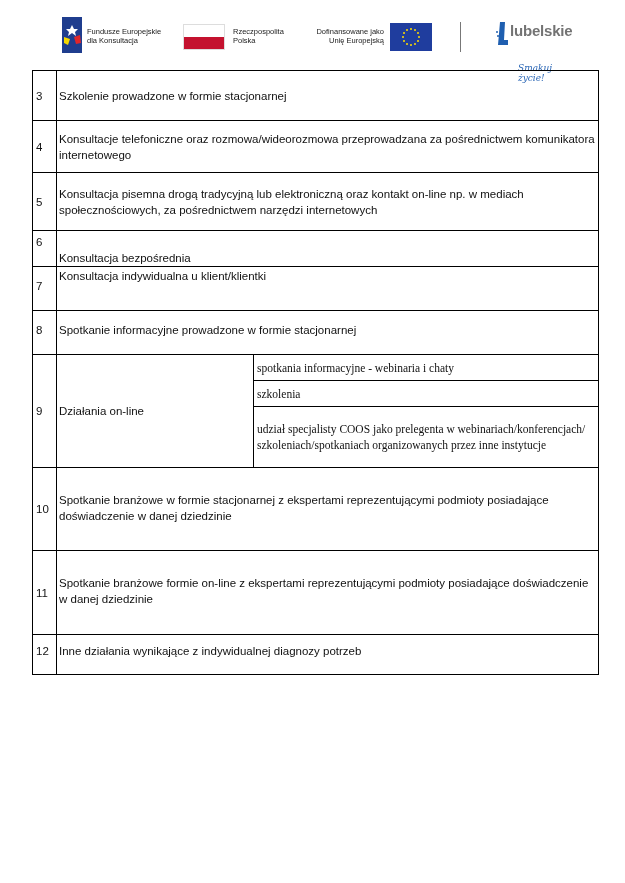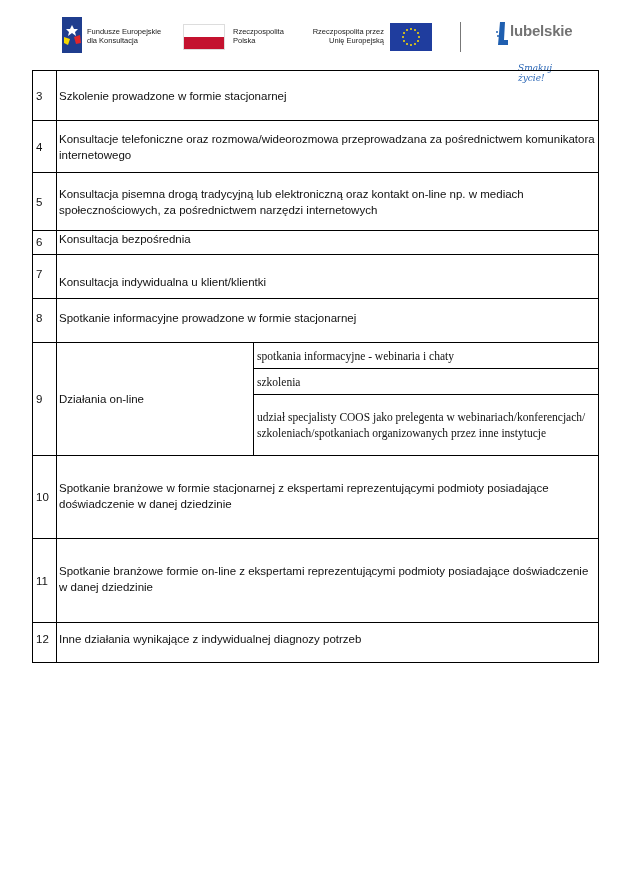--- a/index.html
+++ b/index.html
@@ -45,21 +45,21 @@
   <div class="pl-flag">
     <div class="w"></div>
       <div class="r"></div>
   </div>
   <div class="pl-text">
     <div>Rzeczpospolita</div>
     <div>Polska</div>
   </div>
 
   <div class="eu-text">
-    <div>Rzeczpospolita przez</div>
+    <div>Dofinansowane jako</div>
     <div>Unię Europejską</div>
   </div>
   <div class="eu-flag">
     <svg width="42" height="28" viewBox="0 0 42 28">
       <rect width="42" height="28" fill="#1f3d9e"></rect>
       <g fill="#ffdd00">
         <circle cx="21" cy="6" r="1"></circle>
           <circle cx="25" cy="7" r="1"></circle>
           <circle cx="28" cy="10" r="1"></circle>
         <circle cx="29" cy="14" r="1"></circle>
@@ -97,25 +97,25 @@
   <tr style="height:52px">
     <td class="num">4</td>
     <td colspan="2">Konsultacje telefoniczne oraz rozmowa/wideorozmowa przeprowadzana za pośrednictwem komunikatora internetowego</td>
   </tr>
   <tr style="height:58px">
     <td class="num">5</td>
     <td colspan="2">Konsultacja pisemna drogą tradycyjną lub elektroniczną oraz kontakt on-line np. w mediach społecznościowych, za pośrednictwem narzędzi internetowych</td>
   </tr>
   <tr style="height:24px">
     <td class="num" style="vertical-align:top;padding-top:3px">6</td>
-    <td colspan="2" style="vertical-align:top;padding-top:0">Konsultacja bezpośrednia</td>
+    <td colspan="2" style="vertical-align:top;padding-top:19px">Konsultacja bezpośrednia</td>
   </tr>
   <tr style="height:44px">
     <td class="num" style="vertical-align:top;padding-top:11px">7</td>
-    <td colspan="2" style="vertical-align:top;padding-top:19px">Konsultacja indywidualna u klient/klientki</td>
+    <td colspan="2" style="vertical-align:top;padding-top:1px">Konsultacja indywidualna u klient/klientki</td>
   </tr>
   <tr style="height:44px">
     <td class="num" style="vertical-align:top;padding-top:11px">8</td>
     <td colspan="2" style="vertical-align:top;padding-top:11px">Spotkanie informacyjne prowadzone w formie stacjonarnej</td>
   </tr>
   <tr style="height:26px">
     <td class="num" rowspan="3">9</td>
     <td rowspan="3" style="width:192px">Działania on-line</td>
     <td class="sub">spotkania informacyjne - webinaria i chaty</td>
   </tr>

